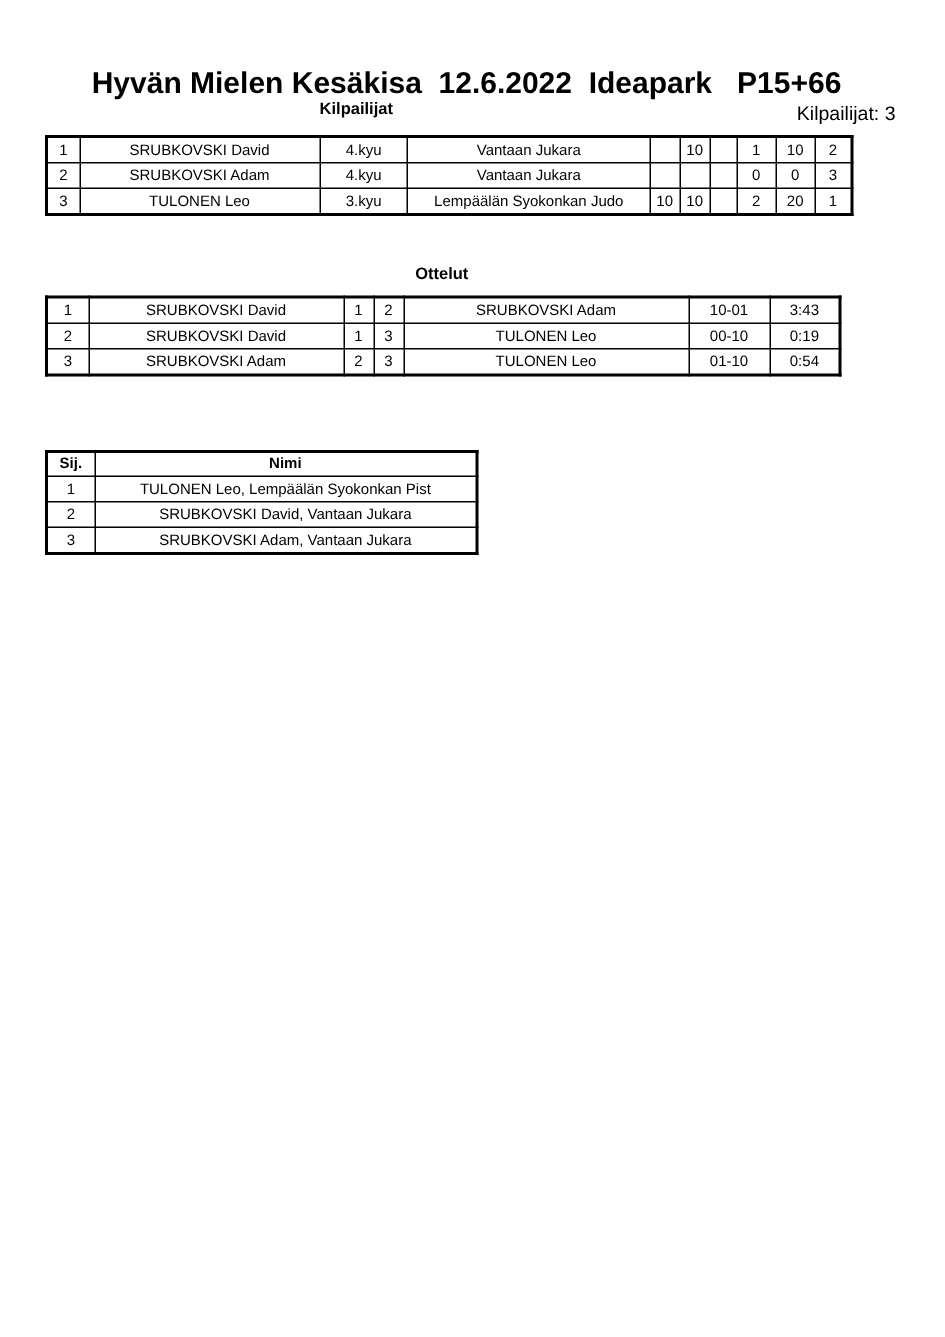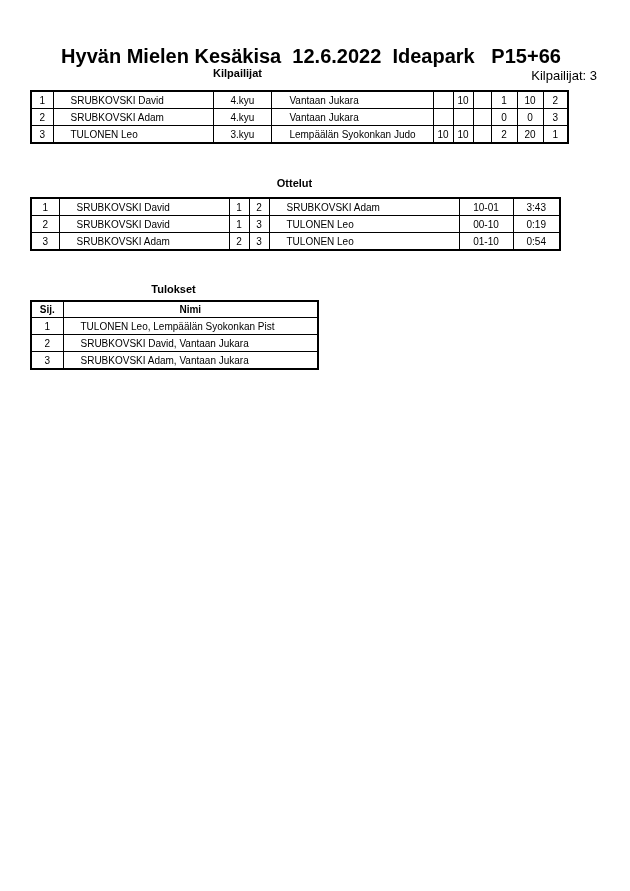--- a/index.html
+++ b/index.html
@@ -56,21 +56,21 @@
   }
   th {
     font-weight: bold;
     height: 15px;
     padding: 0 2px;
     text-align: center;
   }
   td {
     height: 16px;
     padding: 0 17px;
-    text-align: left;
+    text-align: center;
   }
   td.c, th.c { text-align: center; padding: 0 1px; }
   #table-kilpailijat { top: 90px;  left: 30px; }
   #table-ottelut     { top: 197px; left: 30px; }
   #table-tulokset    { top: 300px; left: 30px; }
 </style>
 </head>
 <body>
 
 <div class="page">
@@ -169,21 +169,20 @@
       <td>SRUBKOVSKI Adam</td>
       <td class="c">2</td>
       <td class="c">3</td>
       <td>TULONEN Leo</td>
       <td class="c">01-10</td>
       <td class="c">0:54</td>
     </tr>
   </tbody>
     </table>
 
-  <div class="section-heading" id="heading-tulokset">Tulokset</div>
 
   <table id="table-tulokset">
     <colgroup>
       <col style="width:32px">
         <col style="width:255px">
     </colgroup>
     <tbody>
         <tr>
       <th>Sij.</th>
       <th>Nimi</th>

